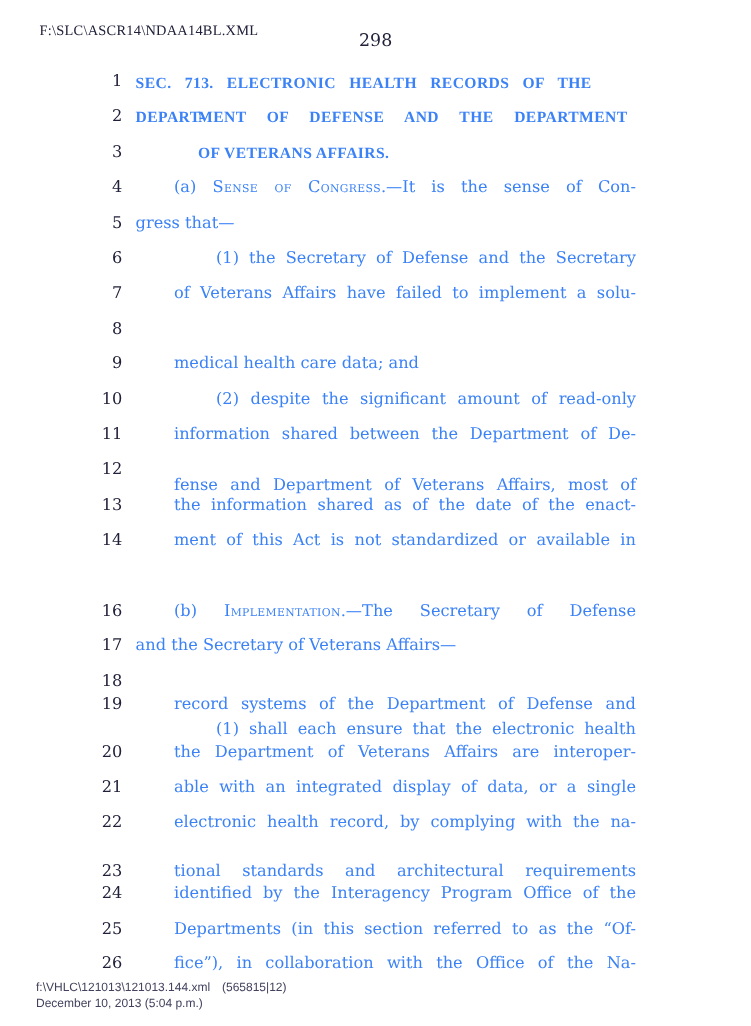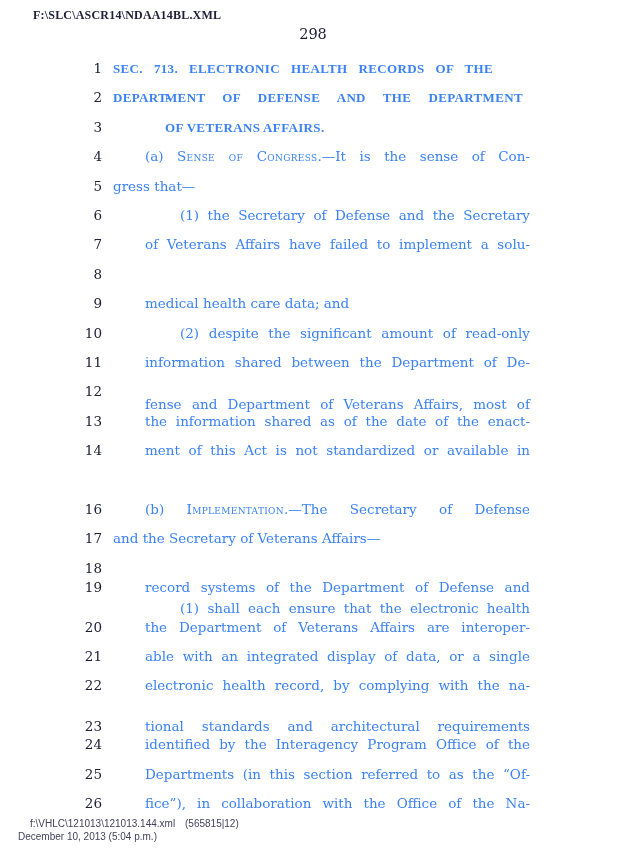--- a/index.html
+++ b/index.html
@@ -7,23 +7,23 @@
     position: relative;
     width: 626px;
     height: 855px;
     background: #ffffff;
     overflow: hidden;
     color: #20203a;
   }
   .header-path {
     position: absolute;
     left: 33px;
-    top: 8px;
+    top: 18px;
     font-family: "Liberation Serif", serif;
-    font-weight: bold;
+    font-weight: normal;
     font-size: 12px;
     letter-spacing: 0.2px;
     color: #20203a;
     text-align: right;
   }
   .page-number {
     position: absolute;
     top: 26px;
     left: 0;
     right: 0;
@@ -80,21 +80,21 @@
     position: absolute;
     left: 0;
     top: 816px;
     width: 626px;
     font-family: "Liberation Sans", sans-serif;
     font-size: 10px;
     color: #42425e;
   }
   .footer-path { position: absolute; left: 30px; top: 2px; }
   .footer-code { position: absolute; left: 185px; top: 2px; }
-  .footer-date { position: absolute; left: 18px; top: 15px; }
+  .footer-date { position: absolute; left: 30px; top: 15px; }
 </style>
 </head>
 <body>
 
 <div class="page">
   <div class="header-path">F:\SLC\ASCR14\NDAA14BL.XML</div>
 
   <div class="page-number">298</div>
 
   <div class="doc-lines">

